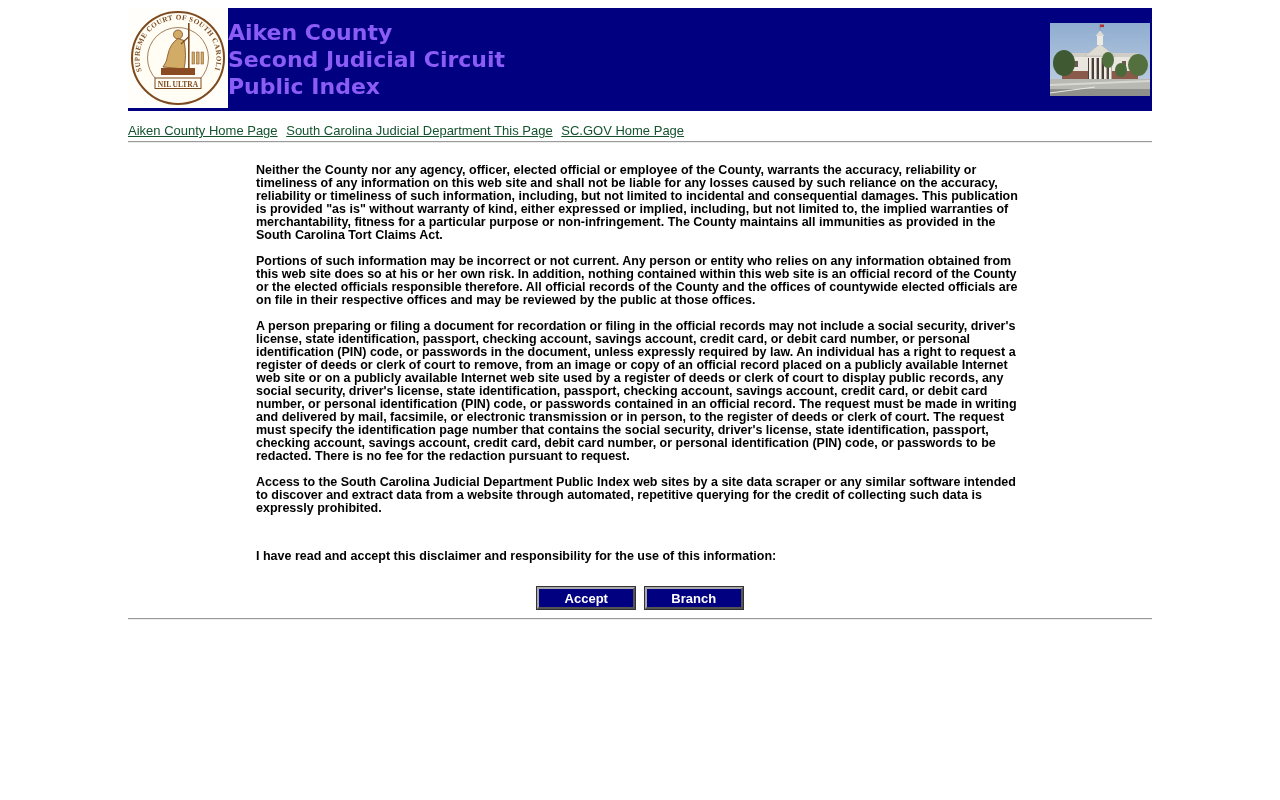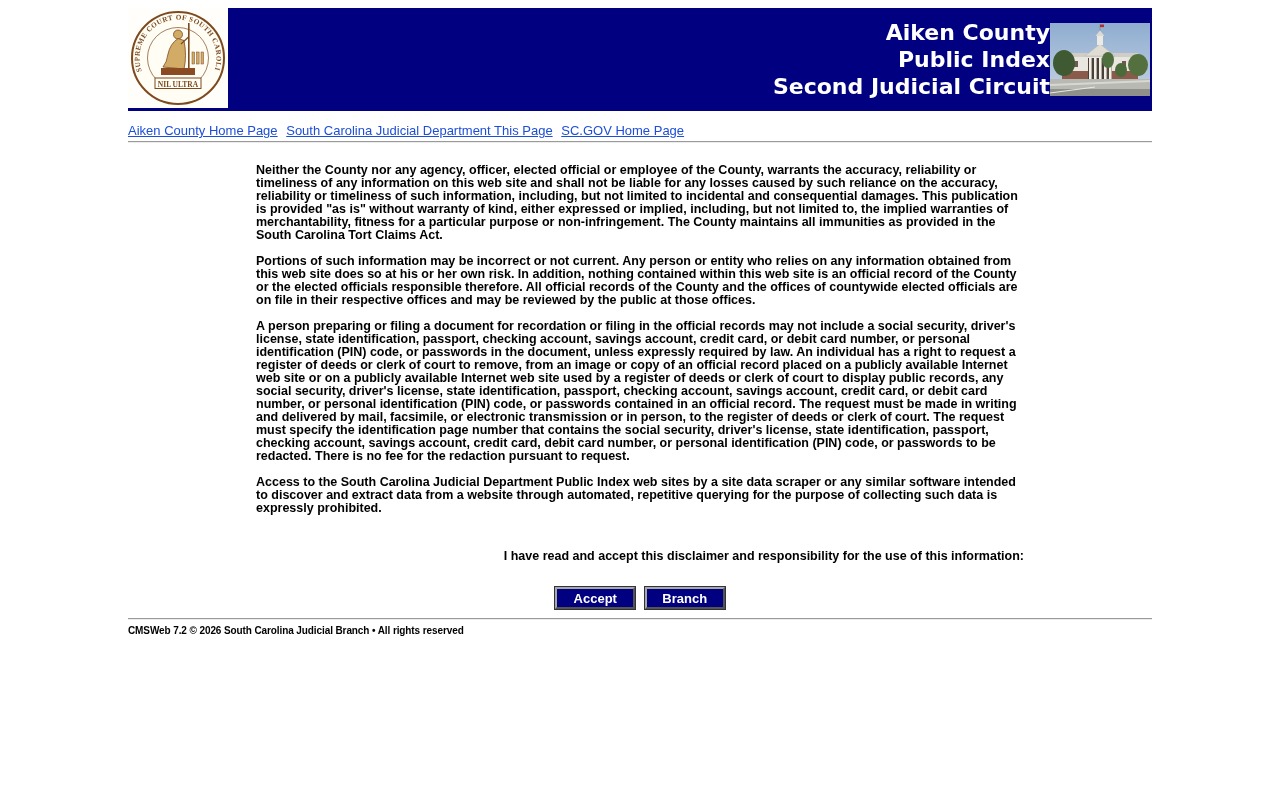--- a/index.html
+++ b/index.html
@@ -18,41 +18,41 @@
   }
   .seal {
     width: 100px; height: 100px;
     background: #ffffff;
     flex: 0 0 auto;
     align-self: flex-start;
   }
   .seal svg { display: block; width: 100%; height: 100%; }
   .title {
     flex: 1;
-    text-align: right;
-    color: #ffffff;
+    text-align: left;
+    color: #8b5cf6;
     font-family: "DejaVu Sans", sans-serif;
     font-weight: bold;
     font-size: 22px;
     line-height: 27px;
   }
   .photo {
     width: 100px; height: 73px;
     flex: 0 0 auto;
     margin-right: 2px;
   }
   .photo svg { display: block; width: 100%; height: 100%; }
 
   
   .navrow {
     margin: 12px 0 3px 0;
     font-size: 13px;
     line-height: 15px;
   }
-  .navrow a { color: #1d4ed8; margin-right: 5px; }
+  .navrow a { color: #14532d; margin-right: 5px; }
 
   hr.rule {
     border: none;
     border-top: 1px solid #9a9a9a;
     border-bottom: 1px solid #ececec;
     height: 0;
     margin: 2px 0;
   }
 
   
@@ -61,27 +61,27 @@
     margin: 0 auto;
     font-weight: bold;
     font-size: 12.5px;
     line-height: 13px;
     padding-top: 19px;
   }
   .content p { margin: 0 0 13px 0; }
   .content p.gap-top { margin-top: 13px; }
 
   .prompt {
-    text-align: right;
+    text-align: left;
     margin: 35px 0 24px 0 !important;
   }
 
   .buttons { text-align: center; margin: 0 0 9px 0; }
   .btn {
-    width: 80px;
+    width: 98px;
     height: 22px;
     background: #000080;
     color: #ffffff;
     font-family: "Liberation Sans", sans-serif;
     font-weight: bold;
     font-size: 13px;
     border: 2px outset #a8a8a8;
     outline: 1px solid #333333;
     margin: 0 3px;
     cursor: pointer;
@@ -125,22 +125,22 @@
 
         <rect x="33" y="60" width="34" height="7" fill="#8a4a22"></rect>
 
         <rect x="27" y="70" width="46" height="10.5" fill="#fffdf4" stroke="#7d4a20" stroke-width="1"></rect>
         <text x="50" y="78.5" text-anchor="middle" font-size="7.5" font-weight="bold" fill="#7d4a20" font-family="Liberation Serif, serif">NIL ULTRA</text>
       </svg>
     </div>
 
     <div class="title">
       <div>Aiken County</div>
+      <div>Second Judicial Circuit</div>
       <div>Public Index</div>
-      <div>Second Judicial Circuit</div>
     </div>
 
     <div class="photo">
       <svg viewBox="0 0 100 73">
         <defs>
           <linearGradient id="sky" x1="0" y1="0" x2="0" y2="1">
             <stop offset="0" stop-color="#8fadd0"></stop>
             <stop offset="1" stop-color="#c3d2e2"></stop>
           </linearGradient>
         </defs>
@@ -189,27 +189,26 @@
     <a href="#">South Carolina Judicial Department This Page</a>
     <a href="#">SC.GOV Home Page</a>
   </div>
 
   <hr class="rule">
 
   <div class="content">
     <p>Neither the County nor any agency, officer, elected official or employee of the County, warrants the accuracy, reliability or timeliness of any information on this web site and shall not be liable for any losses caused by such reliance on the accuracy, reliability or timeliness of such information, including, but not limited to incidental and consequential damages. This publication is provided "as is" without warranty of kind, either expressed or implied, including, but not limited to, the implied warranties of merchantability, fitness for a particular purpose or non-infringement. The County maintains all immunities as provided in the South Carolina Tort Claims Act.</p>
     <p>Portions of such information may be incorrect or not current. Any person or entity who relies on any information obtained from this web site does so at his or her own risk. In addition, nothing contained within this web site is an official record of the County or the elected officials responsible therefore. All official records of the County and the offices of countywide elected officials are on file in their respective offices and may be reviewed by the public at those offices.</p>
     <p>A person preparing or filing a document for recordation or filing in the official records may not include a social security, driver's license, state identification, passport, checking account, savings account, credit card, or debit card number, or personal identification (PIN) code, or passwords in the document, unless expressly required by law. An individual has a right to request a register of deeds or clerk of court to remove, from an image or copy of an official record placed on a publicly available Internet web site or on a publicly available Internet web site used by a register of deeds or clerk of court to display public records, any social security, driver's license, state identification, passport, checking account, savings account, credit card, or debit card number, or personal identification (PIN) code, or passwords contained in an official record. The request must be made in writing and delivered by mail, facsimile, or electronic transmission or in person, to the register of deeds or clerk of court. The request must specify the identification page number that contains the social security, driver's license, state identification, passport, checking account, savings account, credit card, debit card number, or personal identification (PIN) code, or passwords to be redacted. There is no fee for the redaction pursuant to request.</p>
-    <p class="gap-top">Access to the South Carolina Judicial Department Public Index web sites by a site data scraper or any similar software intended to discover and extract data from a website through automated, repetitive querying for the purpose of collecting such data is expressly prohibited.</p>
+    <p class="gap-top">Access to the South Carolina Judicial Department Public Index web sites by a site data scraper or any similar software intended to discover and extract data from a website through automated, repetitive querying for the credit of collecting such data is expressly prohibited.</p>
 
     <p class="prompt">I have read and accept this disclaimer and responsibility for the use of this information:</p>
 
     <div class="buttons">
       <button class="btn">Accept</button>
       <button class="btn">Branch</button>
     </div>
   </div>
 
   <hr class="rule">
 
-  <div class="footer">CMSWeb 7.2 © 2026 South Carolina Judicial Branch • All rights reserved</div>
 
 </div>
 
 </body></html>

